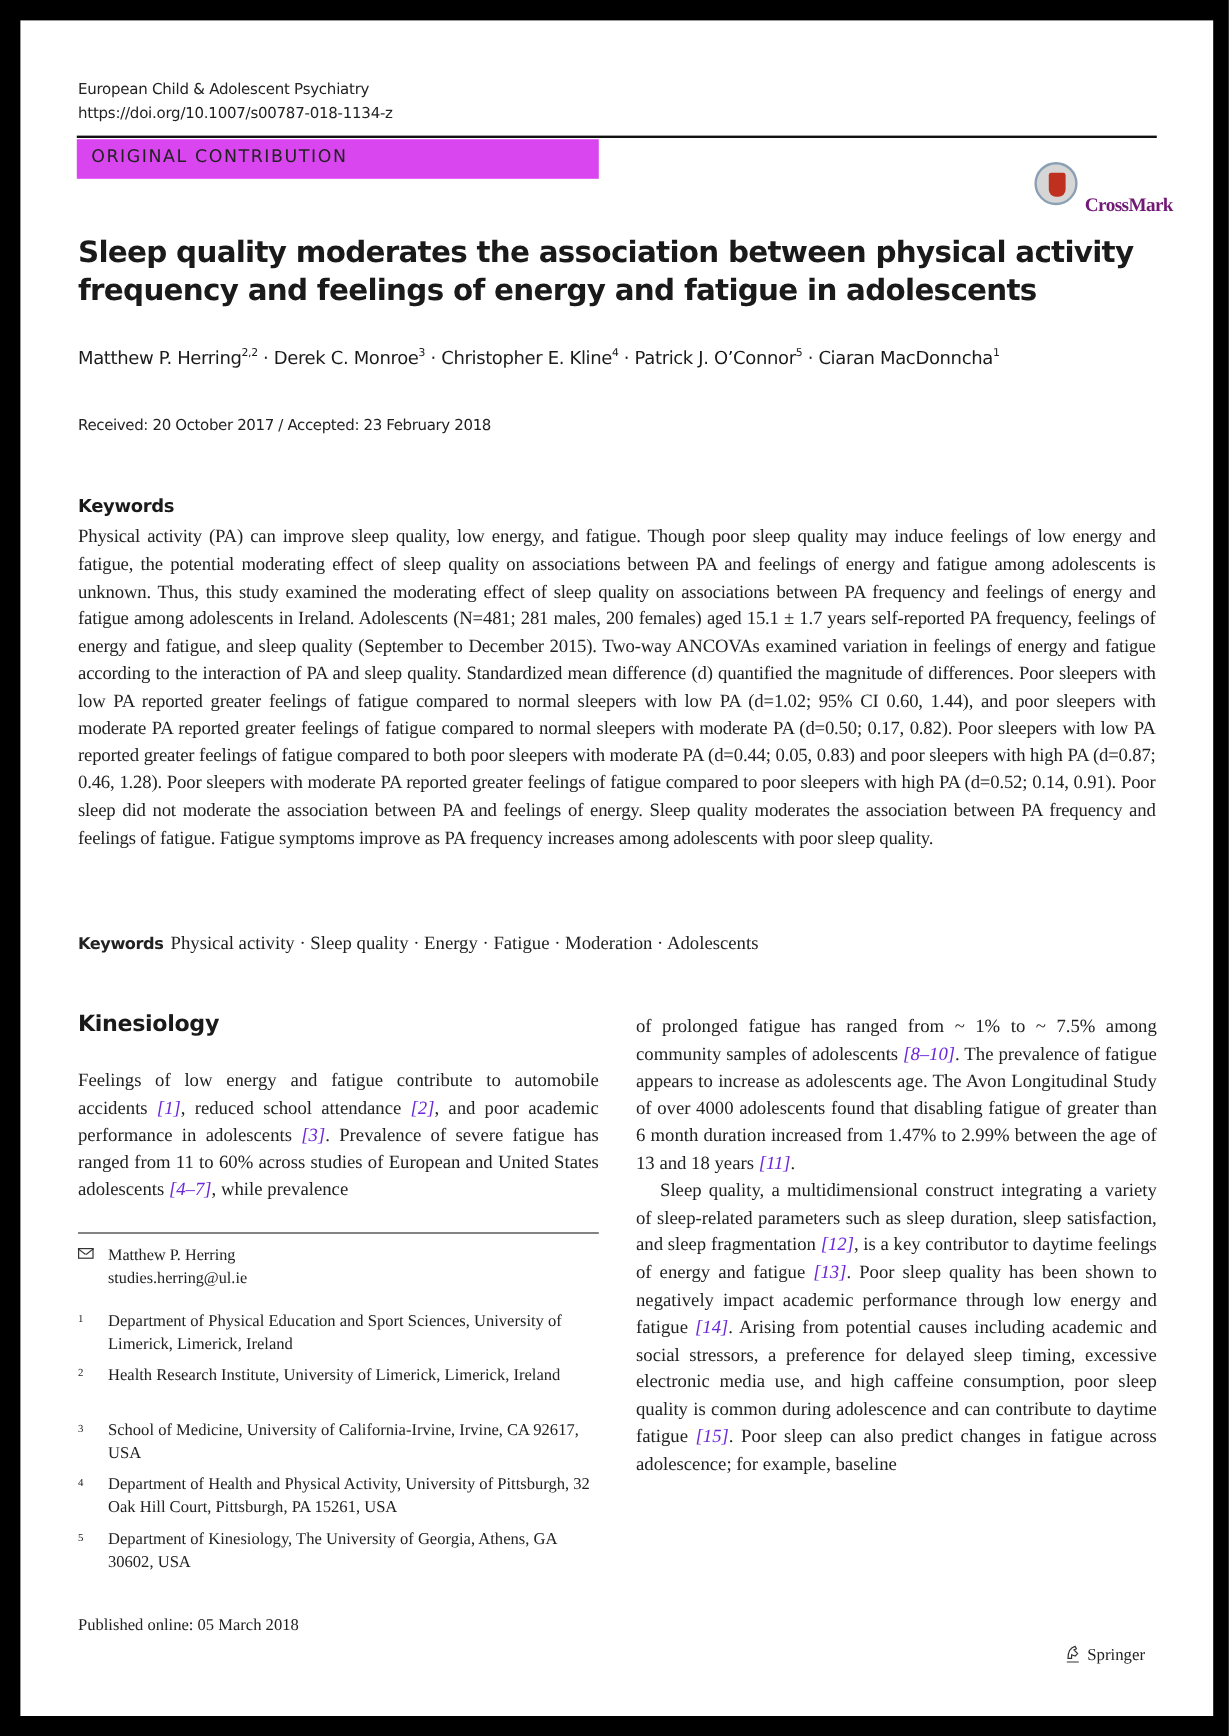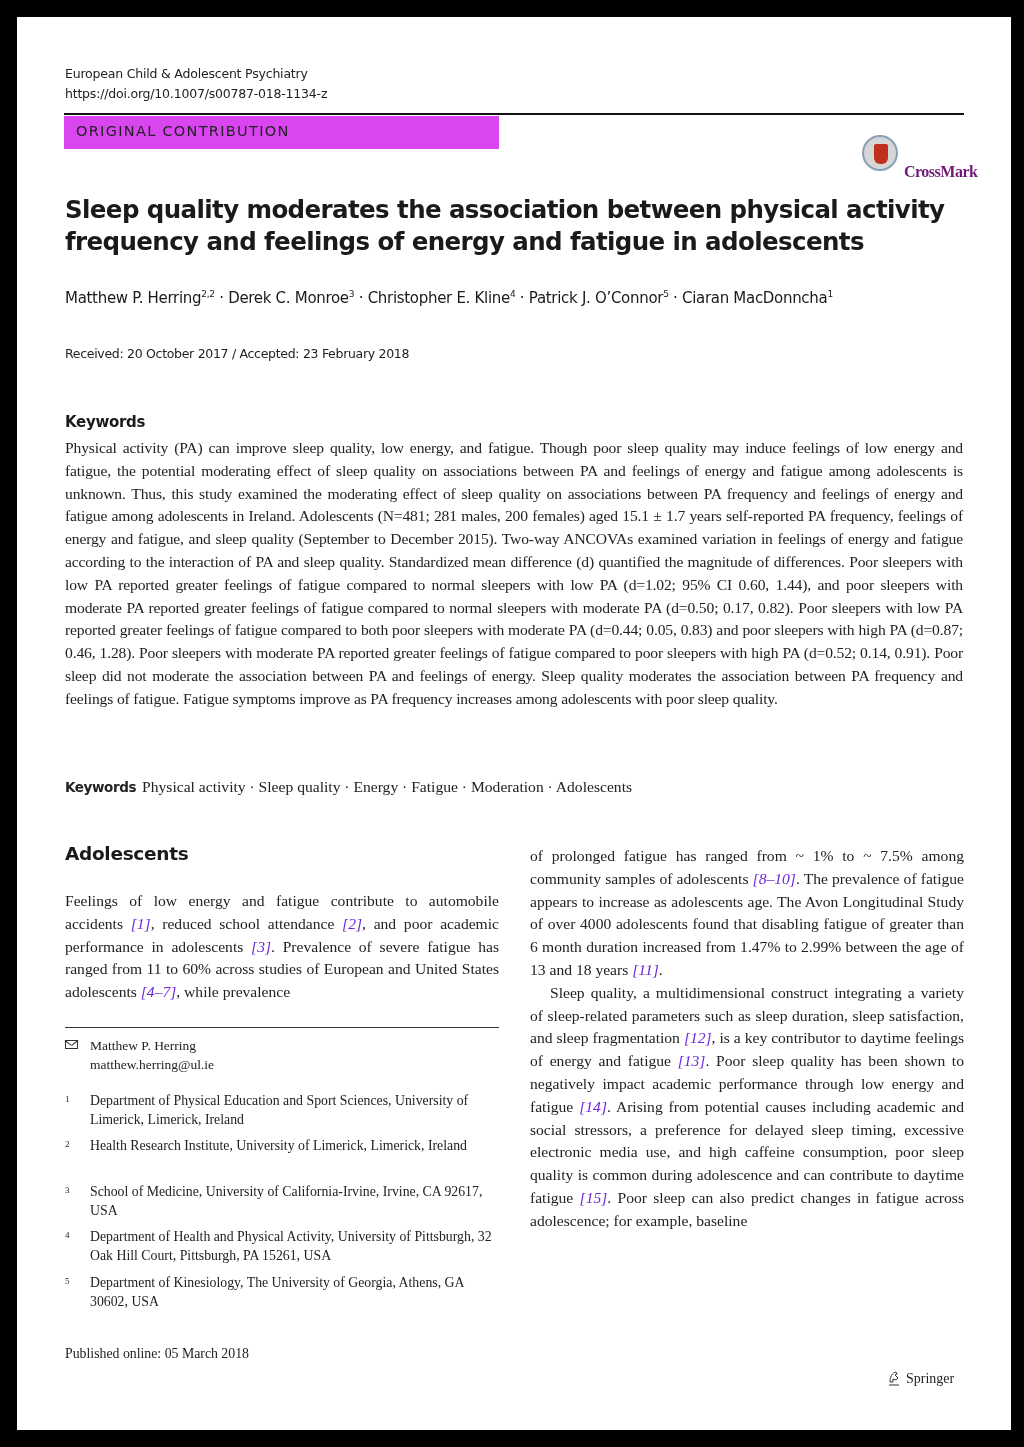--- a/index.html
+++ b/index.html
@@ -76,38 +76,38 @@
     <div>Received: 20 October 2017 / Accepted: 23 February 2018</div>
   </div>
 
   <div class="abs abs-h sans">Keywords</div>
   <div class="abs abstract serif">Physical activity (PA) can improve sleep quality, low energy, and fatigue. Though poor sleep quality may induce feelings of low energy and fatigue, the potential moderating effect of sleep quality on associations between PA and feelings of energy and fatigue among adolescents is unknown. Thus, this study examined the moderating effect of sleep quality on associations between PA frequency and feelings of energy and fatigue among adolescents in Ireland. Adolescents (N=481; 281 males, 200 females) aged 15.1 ± 1.7 years self-reported PA frequency, feelings of energy and fatigue, and sleep quality (September to December 2015). Two-way ANCOVAs examined variation in feelings of energy and fatigue according to the interaction of PA and sleep quality. Standardized mean difference (d) quantified the magnitude of differences. Poor sleepers with low PA reported greater feelings of fatigue compared to normal sleepers with low PA (d=1.02; 95% CI 0.60, 1.44), and poor sleepers with moderate PA reported greater feelings of fatigue compared to normal sleepers with moderate PA (d=0.50; 0.17, 0.82). Poor sleepers with low PA reported greater feelings of fatigue compared to both poor sleepers with moderate PA (d=0.44; 0.05, 0.83) and poor sleepers with high PA (d=0.87; 0.46, 1.28). Poor sleepers with moderate PA reported greater feelings of fatigue compared to poor sleepers with high PA (d=0.52; 0.14, 0.91). Poor sleep did not moderate the association between PA and feelings of energy. Sleep quality moderates the association between PA frequency and feelings of fatigue. Fatigue symptoms improve as PA frequency increases among adolescents with poor sleep quality.</div>
 
   <div class="abs keywords serif">
     <b>Keywords</b><span>Physical activity · Sleep quality · Energy · Fatigue · Moderation · Adolescents</span>
   </div>
 
-  <div class="abs intro-h sans">Adolescents</div>
+  <div class="abs intro-h sans">Kinesiology</div>
 
   <div class="abs col1 serif">
     <span>Feelings of low energy and fatigue contribute to automobile accidents </span><span class="ref">[1]</span><span>, reduced school attendance </span><span class="ref">[2]</span><span>, and poor academic performance in adolescents </span><span class="ref">[3]</span><span>. Prevalence of severe fatigue has ranged from 11 to 60% across studies of European and United States adolescents </span><span class="ref">[4–7]</span><span>, while prevalence</span>
   </div>
 
   <div class="abs col2 serif">
     <p><span>of prolonged fatigue has ranged from ~ 1% to ~ 7.5% among community samples of adolescents </span><span class="ref">[8–10]</span><span>. The prevalence of fatigue appears to increase as adolescents age. The Avon Longitudinal Study of over 4000 adolescents found that disabling fatigue of greater than 6 month duration increased from 1.47% to 2.99% between the age of 13 and 18 years </span><span class="ref">[11]</span><span>.</span></p>
     <p class="indent"><span>Sleep quality, a multidimensional construct integrating a variety of sleep-related parameters such as sleep duration, sleep satisfaction, and sleep fragmentation </span><span class="ref">[12]</span><span>, is a key contributor to daytime feelings of energy and fatigue </span><span class="ref">[13]</span><span>. Poor sleep quality has been shown to negatively impact academic performance through low energy and fatigue </span><span class="ref">[14]</span><span>. Arising from potential causes including academic and social stressors, a preference for delayed sleep timing, excessive electronic media use, and high caffeine consumption, poor sleep quality is common during adolescence and can contribute to daytime fatigue </span><span class="ref">[15]</span><span>. Poor sleep can also predict changes in fatigue across adolescence; for example, baseline</span></p>
   </div>
 
   <div class="abs frule"></div>
 
   <div class="abs corr serif" style="width:434px;height:40px;">
     <span class="mail-icon"></span>
     <div class="txt">
       <div>Matthew P. Herring</div>
-      <div>matthew.herring@ul.ie</div>
+      <div>studies.herring@ul.ie</div>
     </div>
   </div>
 
   <div class="aff serif" style="top:1075px;">
     <span class="num">1</span>
     <span class="txt">Department of Physical Education and Sport Sciences, University of Limerick, Limerick, Ireland</span>
   </div>
   <div class="aff serif" style="top:1120px;">
     <span class="num">2</span>
     <span class="txt">Health Research Institute, University of Limerick, Limerick, Ireland</span>

